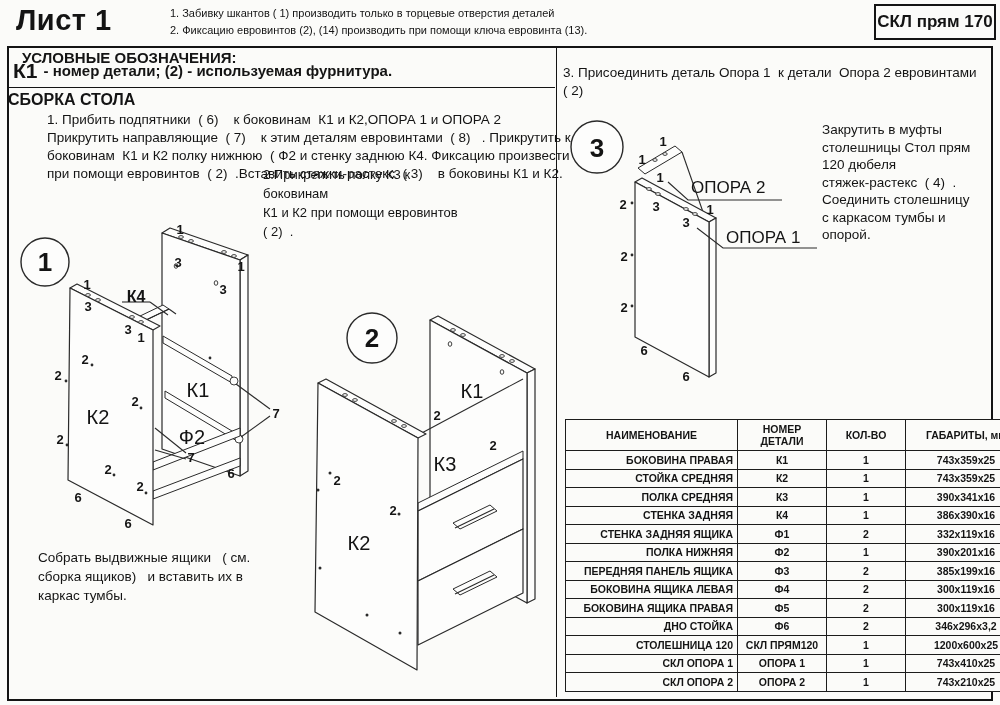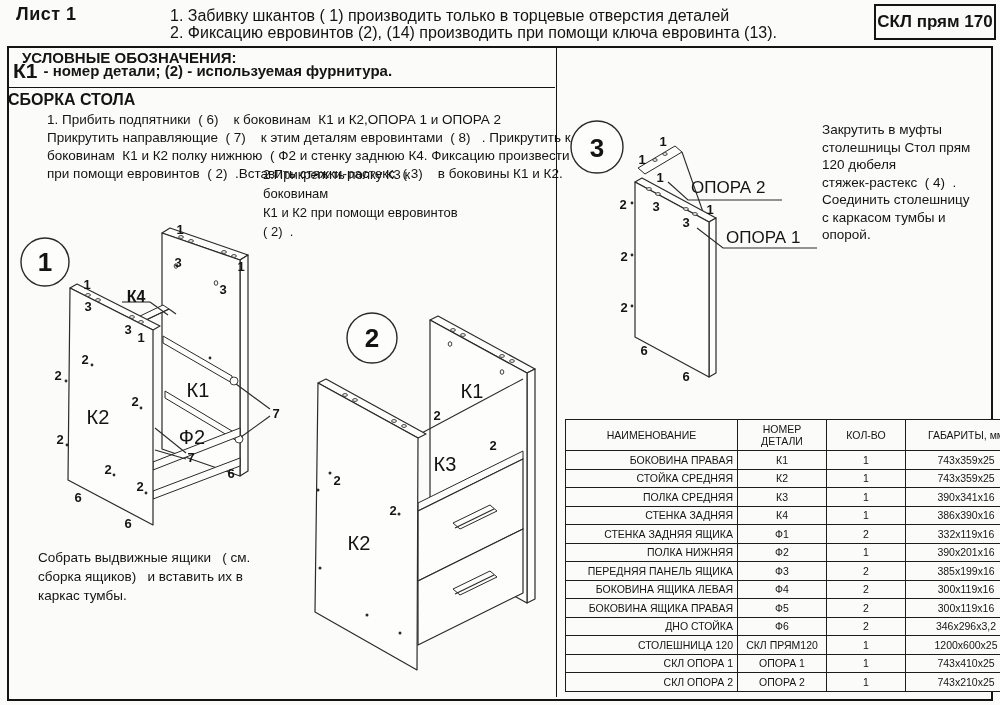--- a/index.html
+++ b/index.html
@@ -3,43 +3,43 @@
 <meta charset="utf-8">
 <style>
   html,body{margin:0;padding:0;background:#e8e8e6;}
   .page{
     position:relative;width:1000px;height:705px;background:#fbfbf9;
     font-family:"Liberation Sans","DejaVu Sans",sans-serif;color:#141414;
     overflow:hidden;
   }
   .abs{position:absolute;}
   .pre{white-space:pre-wrap;}
-  .sheet-title{left:16px;top:4px;font-size:18px;font-weight:bold;letter-spacing:.5px;}
-  .top-note{left:170px;font-size:16px;}
+  .sheet-title{left:16px;top:4px;font-size:29px;font-weight:bold;letter-spacing:.5px;}
+  .top-note{left:170px;font-size:11px;}
   .product-box{
     left:874px;top:4px;width:118px;height:32px;border:2.5px solid #141414;
     display:flex;align-items:center;justify-content:center;
     font-size:17px;font-weight:bold;background:#fbfbf9;
   }
   .frame{left:7px;top:46px;width:982px;height:651px;border:2px solid #141414;}
   .vdivider{left:556px;top:46px;width:0;height:651px;border-left:1.5px solid #141414;}
   .legend-title{left:22px;top:49px;font-size:15px;font-weight:bold;}
   .symbol-row{left:13px;top:59px;font-size:15px;font-weight:bold;}
   .symbol-row .k1{font-size:21px;font-weight:bold;margin-right:6px;vertical-align:-2px;}
   .left-hr{left:8px;top:87px;width:547px;border-top:1.5px solid #141414;height:0;}
   .assembly-title{left:8px;top:91px;width:548px;text-align:left;font-size:16px;font-weight:bold;}
   .step1{left:11px;top:111px;width:546px;font-size:13.5px;line-height:18px;margin-left:36px;}
   .step2{left:263px;top:165px;width:200px;font-size:13px;line-height:19px;}
   .drawer-note{left:38px;top:548px;width:250px;font-size:13.5px;line-height:19px;}
   .step3{left:563px;top:64px;width:428px;font-size:13.5px;line-height:18px;}
   .step3-detail{left:822px;top:121px;width:160px;font-size:13.5px;line-height:17.5px;}
   .spec-title{left:565px;top:394px;width:425px;text-align:center;font-size:17px;font-weight:bold;letter-spacing:.5px;}
   .spec-table{left:565px;top:419px;width:425px;border-collapse:collapse;table-layout:fixed;background:#fbfbf9;}
   .spec-table th,.spec-table td{
-    border:1.5px solid #1c1c1c;font-weight:normal;font-size:10.5px;
+    border:1.5px solid #1c1c1c;font-weight:bold;font-size:10.5px;
     padding:0 4px;overflow:hidden;
   }
   .spec-table th{height:30px;text-align:center;line-height:12px;}
   .spec-table td{height:17.5px;text-align:center;}
   .spec-table td.c0{text-align:right;padding-left:7px;}
   .spec-table .w0{width:163px;}.spec-table .w1{width:80px;}
   .spec-table .w2{width:70px;}.spec-table .w3{width:112px;}
   svg{position:absolute;overflow:visible;}
   svg text{font-family:"Liberation Sans","DejaVu Sans",sans-serif;fill:#141414;}
   .lbl{font-size:13px;font-weight:bold;}
@@ -264,20 +264,22 @@
     <text class="lbl" x="58" y="97" text-anchor="middle">2</text>
     <text class="lbl" x="91" y="99" text-anchor="middle">3</text>
     <text class="lbl" x="145" y="102" text-anchor="middle">1</text>
     <text class="lbl" x="121" y="115" text-anchor="middle">3</text>
     <text class="lbl" x="59" y="149" text-anchor="middle">2</text>
     <text class="lbl" x="59" y="200" text-anchor="middle">2</text>
     <text class="lbl" x="79" y="243" text-anchor="middle">6</text>
     <text class="lbl" x="121" y="269" text-anchor="middle">6</text>
   </svg>
 
+  <div class="abs step3 pre">3. Присоединить деталь Опора 1  к детали  Опора 2 евровинтами
+( 2)</div>
   <div class="abs step3-detail pre">Закрутить в муфты
 столешницы Стол прям
 120 дюбеля
 стяжек-растекс  ( 4)  .
 Соединить столешницу
 с каркасом тумбы и
 опорой.</div>
 
   <table class="abs spec-table">
     <thead>

